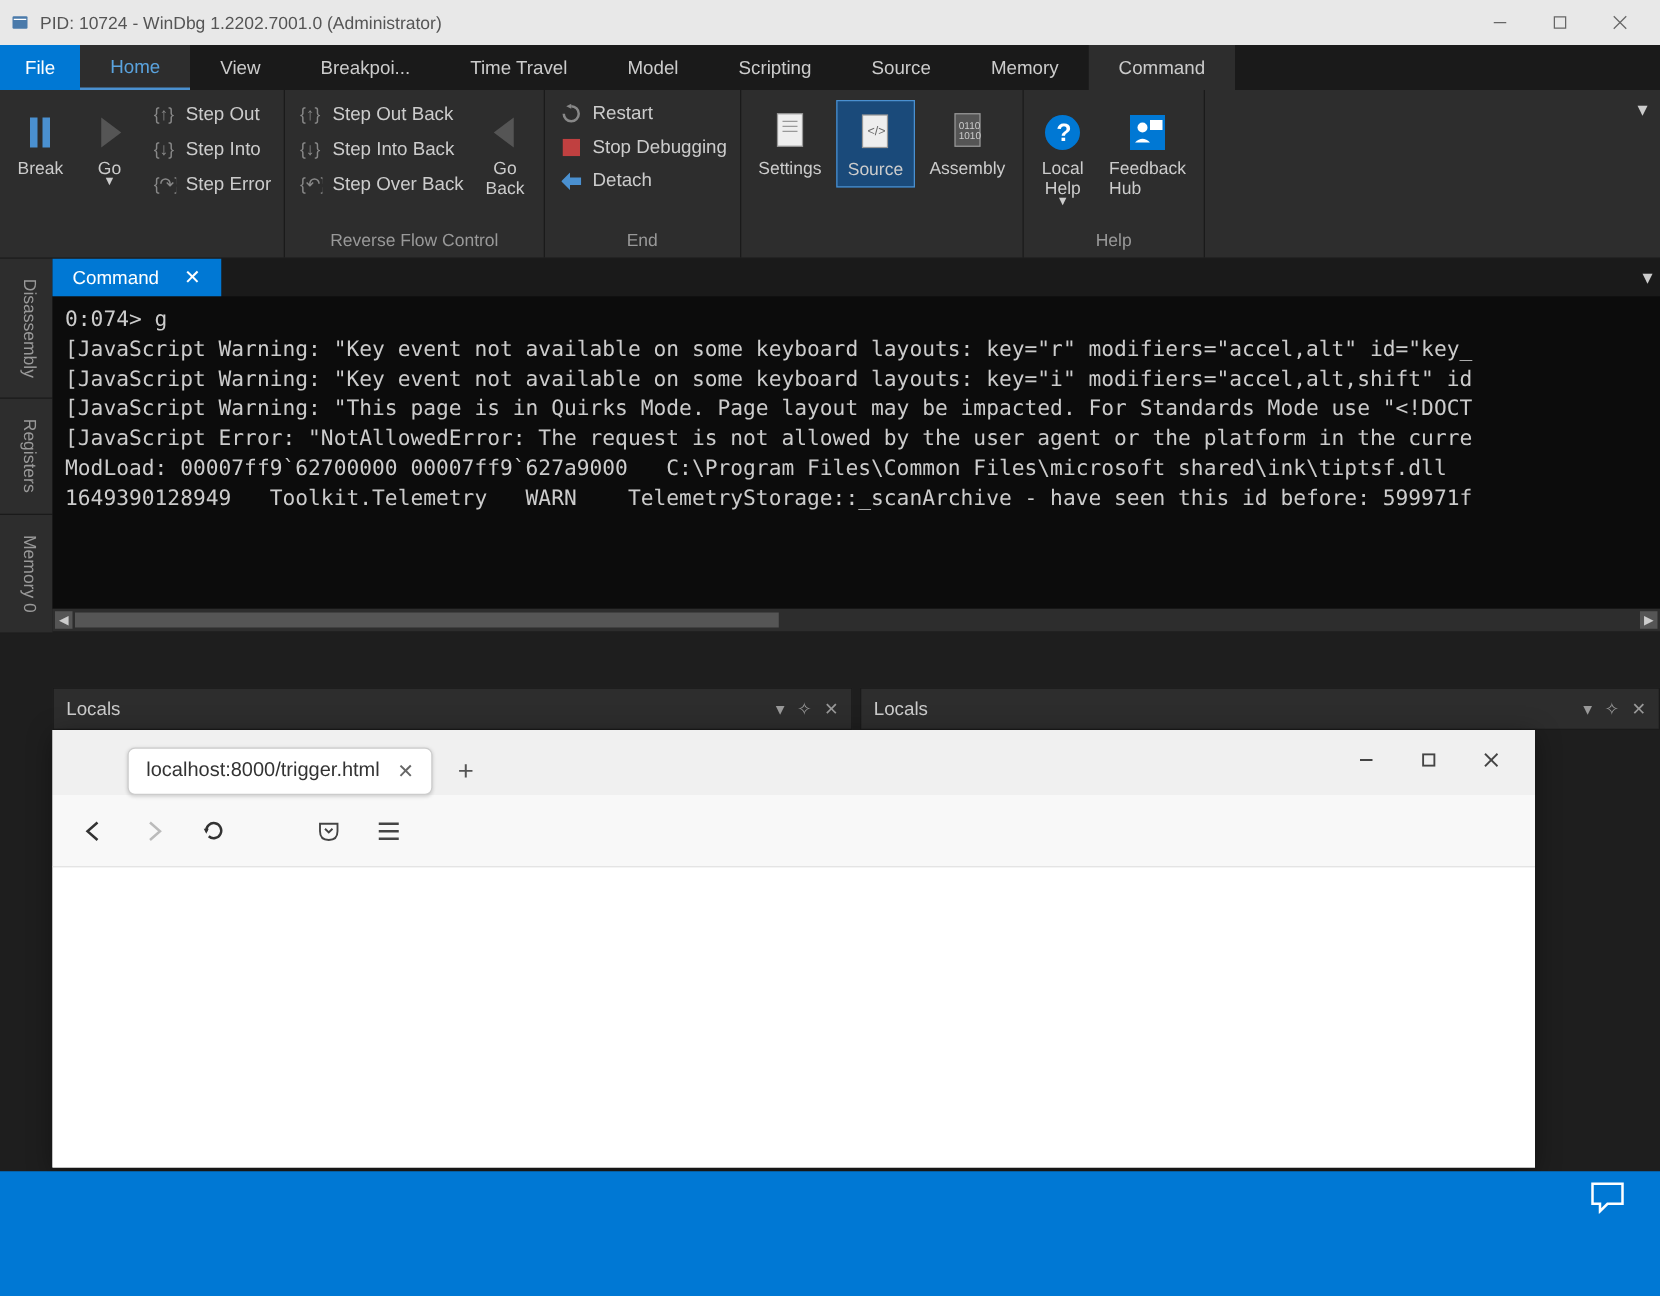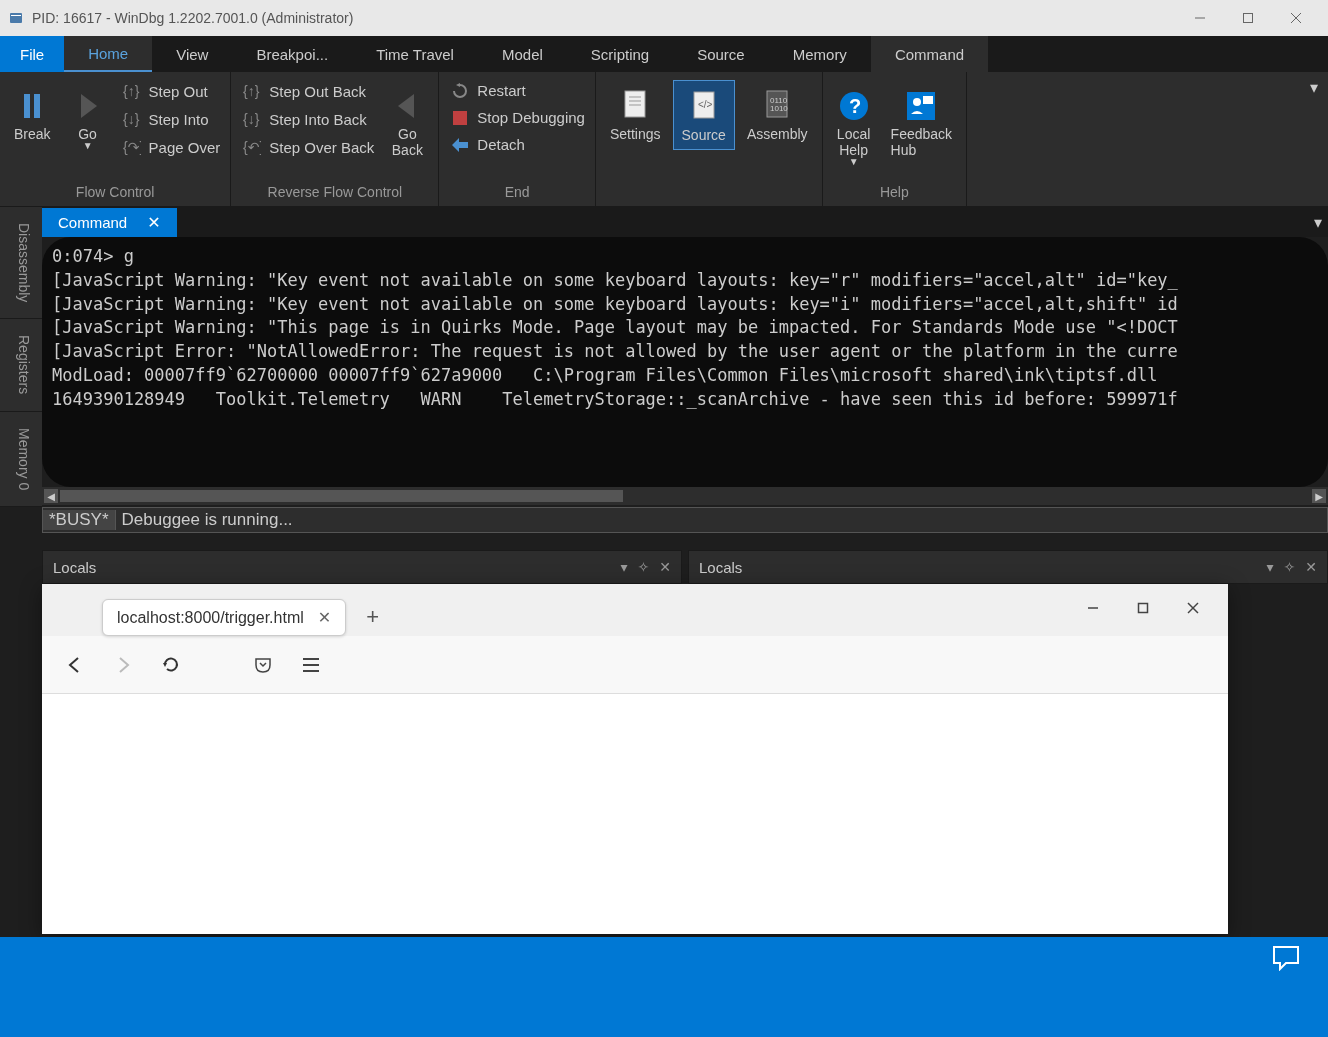--- a/index.html
+++ b/index.html
@@ -35,21 +35,21 @@
 
 .sidebar { position: absolute; left: 0; top: 207px; width: 42px; background: #2d2d2d; display: flex; flex-direction: column; }
 .sidebar-tab { writing-mode: vertical-rl; padding: 16px 10px; color: #999; font-size: 14px; cursor: pointer; border-bottom: 1px solid #1a1a1a; text-align: center; }
 
 
 .command-panel { position: absolute; left: 42px; top: 207px; right: 0; }
 .panel-header { height: 30px; background: #1a1a1a; display: flex; align-items: center; }
 .panel-tab { background: #0078d4; color: #fff; padding: 5px 16px; font-size: 15px; display: flex; align-items: center; gap: 20px; }
 .panel-tab-close { cursor: pointer; font-size: 16px; }
 .panel-header-right { margin-left: auto; padding-right: 6px; color: #ccc; }
-.console { background: #0c0c0c; color: #ccc; font-family: 'Consolas', monospace; font-size: 17px; line-height: 1.4; padding: 8px 10px; height: 250px; overflow: hidden; white-space: pre; border-radius: 29px; }
+.console { background: #0c0c0c; color: #ccc; font-family: 'Consolas', monospace; font-size: 17px; line-height: 1.4; padding: 8px 10px; height: 250px; overflow: hidden; white-space: pre; }
 .console-scroll { height: 18px; background: #2d2d2d; display: flex; align-items: center; padding: 0 2px; }
 .console-scroll-arrow { width: 14px; height: 14px; background: #555; display: flex; align-items: center; justify-content: center; color: #ccc; font-size: 10px; }
 .console-scroll-track { flex: 1; margin: 0 2px; }
 .console-scroll-thumb { width: 45%; height: 12px; background: #555; }
 .status-line { height: 26px; background: #2d2d2d; border: 1px solid #555; display: flex; align-items: center; font-family: 'Consolas', monospace; font-size: 17px; color: #ccc; margin-top: 2px; }
 .status-busy { background: #444; border-right: 1px solid #555; padding: 0 6px; }
 .status-msg { padding: 0 6px; }
 
 
 .lower-panels { position: absolute; left: 42px; top: 550px; right: 0; height: 34px; display: flex; gap: 6px; }
@@ -82,21 +82,21 @@
 </head>
 <body>
 
 <div class="titlebar">
   <span class="titlebar-icon">
     <svg viewBox="0 0 16 16">
         <rect x="2" y="3" width="12" height="10" fill="#4a7aaa" rx="1"></rect>
         <rect x="3" y="5" width="10" height="1" fill="#fff"></rect>
       </svg>
   </span>
-  <span>PID: 16617 - WinDbg 1.2202.7001.0 (Administrator)</span>
+  <span>PID: 10724 - WinDbg 1.2202.7001.0 (Administrator)</span>
   <div class="titlebar-controls">
     <div class="titlebar-btn">
         <svg viewBox="0 0 12 12">
           <line x1="1" y1="6" x2="11" y2="6" stroke="#666" stroke-width="1"></line>
         </svg>
       </div>
     <div class="titlebar-btn">
         <svg viewBox="0 0 12 12">
           <rect x="1.5" y="1.5" width="9" height="9" fill="none" stroke="#666" stroke-width="1"></rect>
         </svg>
@@ -161,25 +161,24 @@
               </svg>
             </span>
             <span>Step Into</span>
           </div>
         <div class="ribbon-smallbtn">
             <span class="icon-box">
               <svg width="18" height="18">
                 <text x="0" y="14" fill="#888" font-size="14">{↷}</text>
               </svg>
             </span>
-            <span>Page Over</span>
-          </div>
-      </div>
-    </div>
-    <div class="ribbon-group-label">Flow Control</div>
+            <span>Step Error</span>
+          </div>
+      </div>
+    </div>
   </div>
 
   <div class="ribbon-group">
     <div class="ribbon-group-content">
       <div class="ribbon-col">
         <div class="ribbon-smallbtn">
             <span class="icon-box">
               <svg width="18" height="18">
                 <text x="0" y="14" fill="#888" font-size="14">{↑}</text>
               </svg>
@@ -335,24 +334,20 @@
 [JavaScript Warning: "This page is in Quirks Mode. Page layout may be impacted. For Standards Mode use "&lt;!DOCT
 [JavaScript Error: "NotAllowedError: The request is not allowed by the user agent or the platform in the curre
 ModLoad: 00007ff9`62700000 00007ff9`627a9000   C:\Program Files\Common Files\microsoft shared\ink\tiptsf.dll
 1649390128949   Toolkit.Telemetry   WARN    TelemetryStorage::_scanArchive - have seen this id before: 599971f</div>
   <div class="console-scroll">
     <div class="console-scroll-arrow">◀</div>
     <div class="console-scroll-track">
         <div class="console-scroll-thumb"></div>
       </div>
     <div class="console-scroll-arrow">▶</div>
-  </div>
-  <div class="status-line">
-    <span class="status-busy">*BUSY*</span>
-    <span class="status-msg">Debuggee is running...</span>
   </div>
 </div>
 
 <div class="lower-panels">
   <div class="panel-box">
     <div class="panel-box-header">
       <span>Locals</span>
       <div class="controls">
         <span>▾</span>
         <span>✧</span>

